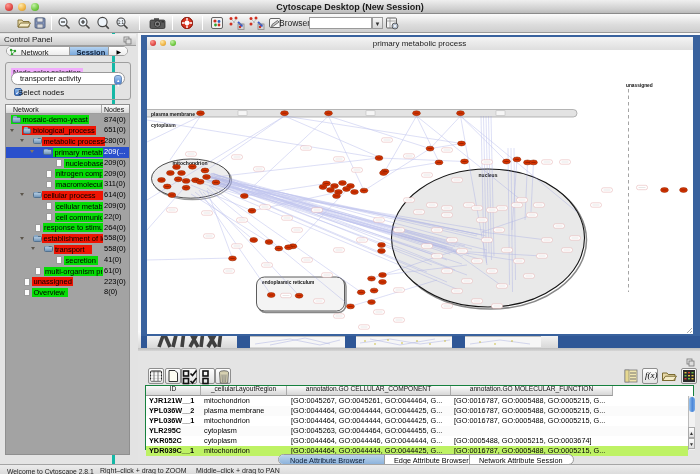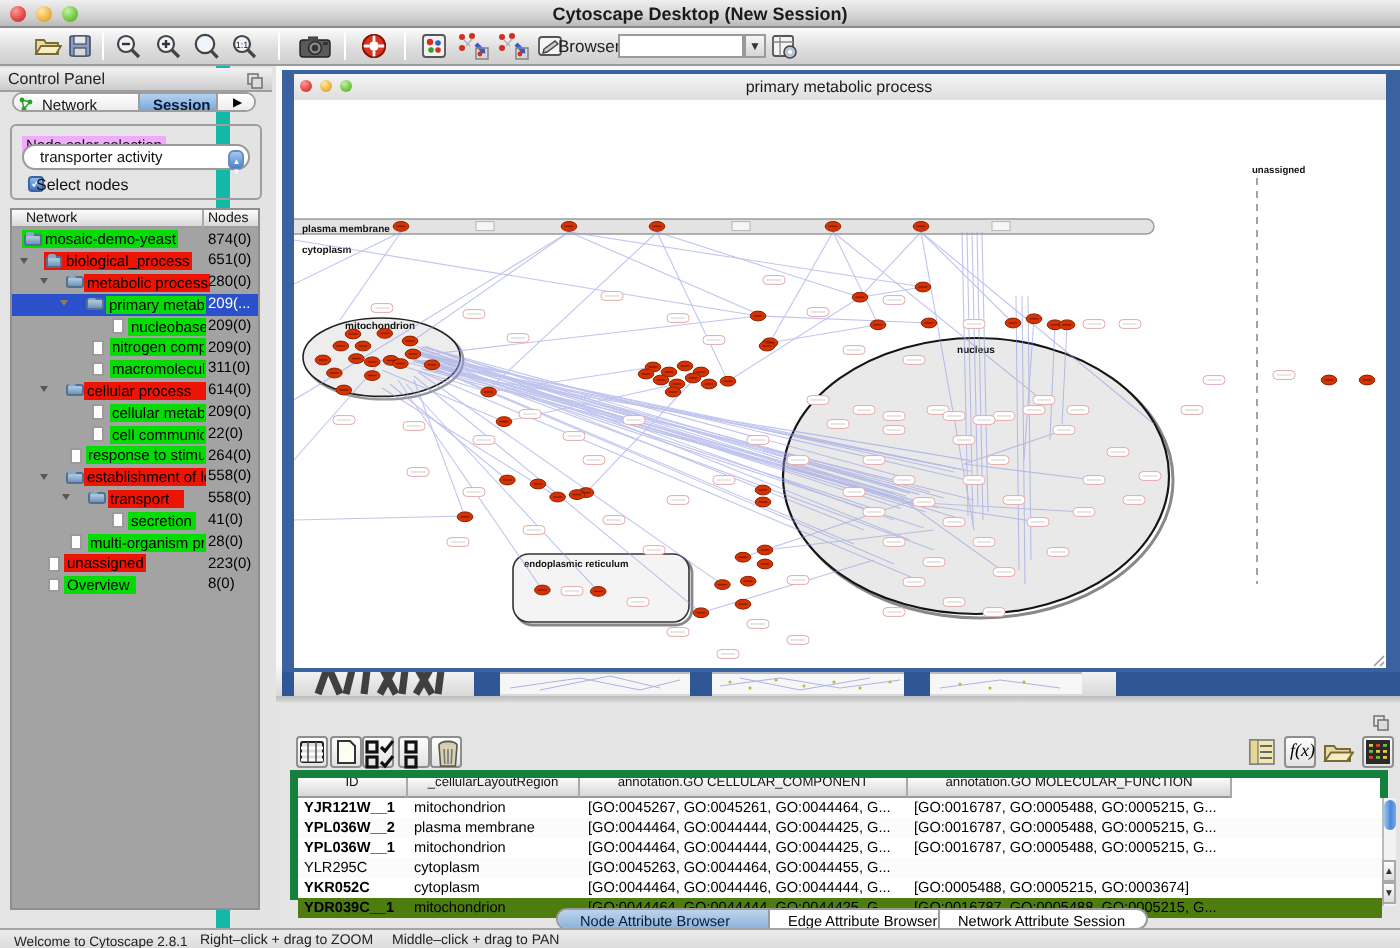--- a/index.html
+++ b/index.html
@@ -9,21 +9,21 @@
 #titlebar{left:0;top:0;width:700px;height:14px;background:linear-gradient(#efefef,#cfcfcf 70%,#b9b9b9);border-bottom:1px solid #8a8a8a;font-size:9px;color:#1a1a1a;text-align:center;line-height:14px;font-weight:bold}
 .light{position:absolute;top:3px;width:8px;height:8px;border-radius:50%;}
 
 #toolbar{left:0;top:14px;width:700px;height:19px;background:linear-gradient(#fbfbfb,#dcdcdc 60%,#cfcfcf);border-bottom:1px solid #9a9a9a}
 .tbi{position:absolute;top:2px;width:14px;height:14px}
 .tsep{position:absolute;top:2px;width:1px;height:14px;background:#b5b5b5;border-right:1px solid #fff}
 #searchlbl{position:absolute;left:279px;top:4px;font-size:8.5px;color:#222}
 #searchbox{position:absolute;left:309px;top:3px;width:63px;height:12px;background:#fff;border:1px solid #9a9a9a}
 #searcharrow{position:absolute;left:372px;top:3px;width:11px;height:12px;background:linear-gradient(#f6f6f6,#d6d6d6);border:1px solid #9a9a9a;font-size:6px;text-align:center;line-height:12px;color:#333}
 
-#cp{left:0;top:33px;width:115px;height:431px;background:#e4e4e4;border-right:7px solid #14b8a6}
+#cp{left:0;top:33px;width:115px;height:431px;background:#e4e4e4;border-right:3px solid #14b8a6}
 #cphead{left:0;top:1px;width:136px;height:12px;background:linear-gradient(#f2f2f2,#cccccc);border-bottom:1px solid #9e9e9e;font-size:8px;color:#222;line-height:12px;padding-left:4px}
 #cptabs{left:6px;top:13px;width:122px;height:10px;background:#fff;border:1px solid #9e9e9e;border-radius:5px;overflow:hidden;font-size:7.5px;line-height:9px}
 .seg{position:absolute;top:0;height:10px}
 
 #grp{left:5px;top:29px;width:126px;height:38px;border:1px solid #9e9e9e;border-radius:3px}
 #grplbl{left:11px;top:35px;background:#f0abfc;padding:0 2px;font-size:7.5px;color:#111}
 #combo{left:11px;top:39px;width:114px;height:13px;background:#fff;border:1px solid #9a9a9a;border-radius:7px;font-size:7.5px;line-height:11px;color:#111}
 #combobtn{position:absolute;right:2px;top:1.5px;width:8px;height:10px;border-radius:3px;background:linear-gradient(#a6c9f0,#4a7fd0);border:0.5px solid #6a8ab8}
 #cbx{left:14px;top:55px;width:8px;height:8px;border-radius:2px;background:linear-gradient(#8fbbea,#3f74c8);border:1px solid #3c64a0;color:#fff;font-size:7px;line-height:8px;text-align:center}
 #cbxlbl{left:18px;top:55px;font-size:8px;color:#111}
@@ -38,21 +38,21 @@
 .fold:before{content:"";position:absolute;left:0;top:-1.5px;width:4px;height:1.5px;background:#86a7c6;border-radius:1px 1px 0 0}
 .file{position:absolute;top:1.5px;width:6px;height:7.5px;background:#fdfdfd;border:0.5px solid #9a9a9a;border-radius:0.5px}
 .green{background:#04dc04}
 .red{background:#ee1403}
 
 #mdi{left:138px;top:33px;width:562px;height:319px;background:#fafafa;overflow:hidden}
 
 #dp{left:138px;top:351px;width:562px;height:114px;background:#e4e4e4}
 #dphead{left:0;top:0;width:562px;height:12px;background:linear-gradient(#f2f2f2,#cbcbcb);border-bottom:1px solid #9e9e9e;font-size:8px;color:#222;line-height:12px;padding-left:6px}
 .dbtn{position:absolute;top:17px;width:16px;height:16px;background:linear-gradient(#fefefe,#e2e2e2);border:1px solid #8e8e8e;border-radius:2px}
-#dtable{left:7px;top:34px;width:549px;height:65px;background:#fff;border:4px solid #15803d}
+#dtable{left:7px;top:34px;width:549px;height:65px;background:#fff;border:1px solid #15803d}
 .th{position:absolute;top:0;height:9.5px;background:linear-gradient(#fbfbfb,#d7d7d7);border-right:1px solid #aaa;border-bottom:1px solid #999;font-size:6.6px;color:#111;text-align:center;line-height:8.5px;overflow:hidden}
 .td{position:absolute;height:10px;font-size:7.3px;line-height:10px;color:#000;white-space:nowrap;overflow:hidden}
 .dtabs{left:140px;top:103px;height:11px;border:1px solid #9b9b9b;border-radius:5.5px;background:#fff;font-size:7.3px;line-height:10px;overflow:hidden}
 
 #status{left:0;top:464px;width:700px;height:10px;background:linear-gradient(#ececec,#dcdcdc);border-top:1px solid #a5a5a5;font-size:7.3px;color:#222}
 </style></head>
 <body>
 <div id="app">
 
 <div class="abs" id="titlebar">Cytoscape Desktop (New Session)</div>
@@ -273,21 +273,21 @@
 <div class="trow" style="top:149.9px">
             <span class="tlab green" style="left:58px;width:34px"></span>
             <span class="file" style="left:50px"></span>
             <span class="tlab green" style="left:58.5px">secretion</span>
             <span class="cnt">41(0)</span>
           </div>
 <div class="trow" style="top:160.7px">
             <span class="tlab green" style="left:37.5px;width:59.5px"></span>
             <span class="file" style="left:29px"></span>
             <span class="tlab green" style="left:38px;width:58px;overflow:hidden">multi-organism pro</span>
-            <span class="cnt">28(0)</span>
+            <span class="cnt">61(0)</span>
           </div>
 <div class="trow" style="top:171.5px">
             <span class="tlab red" style="left:26px;width:40px"></span>
             <span class="file" style="left:18px"></span>
             <span class="tlab red" style="left:26.5px">unassigned</span>
             <span class="cnt">223(0)</span>
           </div>
 <div class="trow" style="top:182.3px">
             <span class="tlab green" style="left:26px;width:36px"></span>
             <span class="file" style="left:18px"></span>
@@ -836,31 +836,31 @@
             <span class="td" style="left:145px;width:158px">[GO:0044464, GO:0044444, GO:0044425, G...</span>
             <span class="td" style="left:308px;width:158px">[GO:0016787, GO:0005488, GO:0005215, G...</span>
           </div>
 <div class="abs" style="left:0;top:29.5px;width:542px;height:10px;background:#ffffff">
             <span class="td" style="left:3px;width:52px;font-weight:bold">YPL036W__1</span>
             <span class="td" style="left:58px;width:82px">mitochondrion</span>
             <span class="td" style="left:145px;width:158px">[GO:0044464, GO:0044444, GO:0044425, G...</span>
             <span class="td" style="left:308px;width:158px">[GO:0016787, GO:0005488, GO:0005215, G...</span>
           </div>
 <div class="abs" style="left:0;top:39.5px;width:542px;height:10px;background:#fbfbfb">
-            <span class="td" style="left:3px;width:52px;font-weight:normal">YLR295C</span>
+            <span class="td" style="left:3px;width:52px;font-weight:bold">YLR295C</span>
             <span class="td" style="left:58px;width:82px">cytoplasm</span>
             <span class="td" style="left:145px;width:158px">[GO:0045263, GO:0044464, GO:0044455, G...</span>
           </div>
 <div class="abs" style="left:0;top:49.5px;width:542px;height:10px;background:#ffffff">
             <span class="td" style="left:3px;width:52px;font-weight:bold">YKR052C</span>
             <span class="td" style="left:58px;width:82px">cytoplasm</span>
             <span class="td" style="left:145px;width:158px">[GO:0044464, GO:0044446, GO:0044444, G...</span>
             <span class="td" style="left:308px;width:158px">[GO:0005488, GO:0005215, GO:0003674]</span>
           </div>
-<div class="abs" style="left:0;top:59.5px;width:542px;height:10px;background:#4d7c0f">
+<div class="abs" style="left:0;top:59.5px;width:542px;height:10px;background:#bef264">
             <span class="td" style="left:3px;width:52px;font-weight:bold">YDR039C__1</span>
             <span class="td" style="left:58px;width:82px">mitochondrion</span>
             <span class="td" style="left:145px;width:158px">[GO:0044464, GO:0044444, GO:0044425, G...</span>
             <span class="td" style="left:308px;width:158px">[GO:0016787, GO:0005488, GO:0005215, G...</span>
           </div>
 </div>
     <div class="abs" style="left:542px;top:9.5px;width:7px;height:54px;background:#f2f2f2;border-left:1px solid #bbb"></div>
     <div class="abs" style="left:542.5px;top:11px;width:6px;height:15px;border-radius:3px;background:linear-gradient(90deg,#9cc6f0,#4a86d8 55%,#77aae6)"></div>
     <div class="abs" style="left:542px;top:41px;width:7px;height:11px;background:linear-gradient(#fdfdfd,#dcdcdc);border:1px solid #aaa;font-size:5px;text-align:center;line-height:10px;color:#333">▲</div>
     <div class="abs" style="left:542px;top:52px;width:7px;height:11px;background:linear-gradient(#fdfdfd,#dcdcdc);border:1px solid #aaa;font-size:5px;text-align:center;line-height:10px;color:#333">▼</div>

